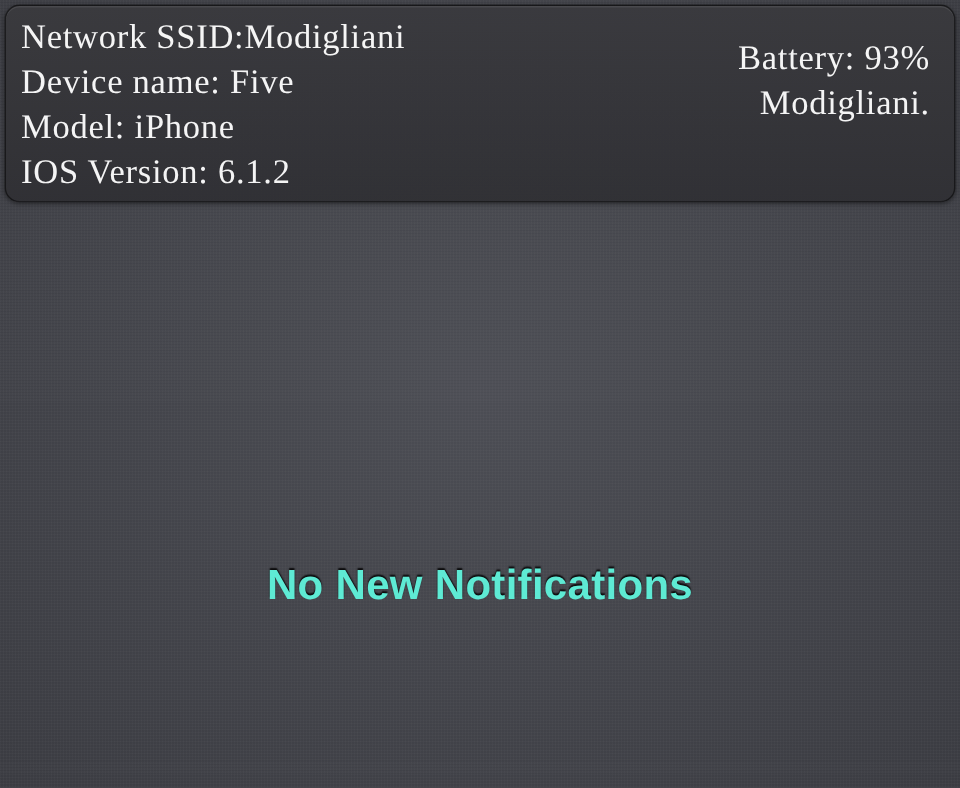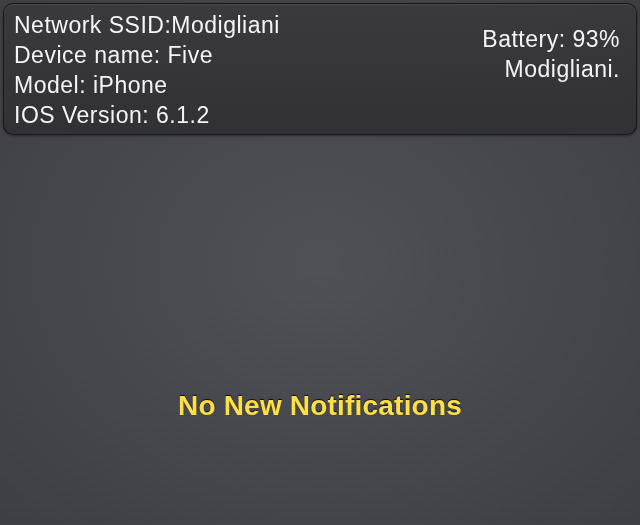--- a/index.html
+++ b/index.html
@@ -22,21 +22,21 @@
     .info-panel {
       position: absolute;
       top: 3px;
       left: 3px;
       right: 3px;
       height: 132px;
       background: linear-gradient(to bottom, rgba(58,58,62,0.95) 0%, rgba(48,48,52,0.95) 100%);
       border: 1px solid rgba(0,0,0,0.5);
       border-radius: 10px;
       box-shadow: inset 0 1px 0 rgba(255,255,255,0.08), 0 1px 3px rgba(0,0,0,0.4);
-      font-family: Liberation Sans, sans-serif;
+      font-family: Liberation Serif, serif;
       color: rgba(255,255,255,0.95);
       padding: 0;
     }
     .info-left {
       position: absolute;
       top: 6px;
       left: 10px;
       font-size: 23px;
       line-height: 30px;
       white-space: pre;
@@ -48,25 +48,25 @@
       right: 16px;
       font-size: 23px;
       line-height: 30px;
       text-align: right;
       white-space: pre;
       letter-spacing: 0.5px;
     }
     .notification-text {
       position: absolute;
       width: 100%;
-      top: 390px;
+      top: 374px;
       text-align: center;
       font-size: 28px;
       font-weight: bold;
-      color: #fde047;
+      color: #5eead4;
       text-shadow: 0 -1px 1px rgba(0,0,0,0.85);
       letter-spacing: 0.2px;
     }
   </style>
 </head>
 <body>
 
 <div class="info-panel">
   <div class="info-left"><span>Network SSID:</span><span>Modigliani</span>
 <span>Device name:</span> <span>Five</span>

